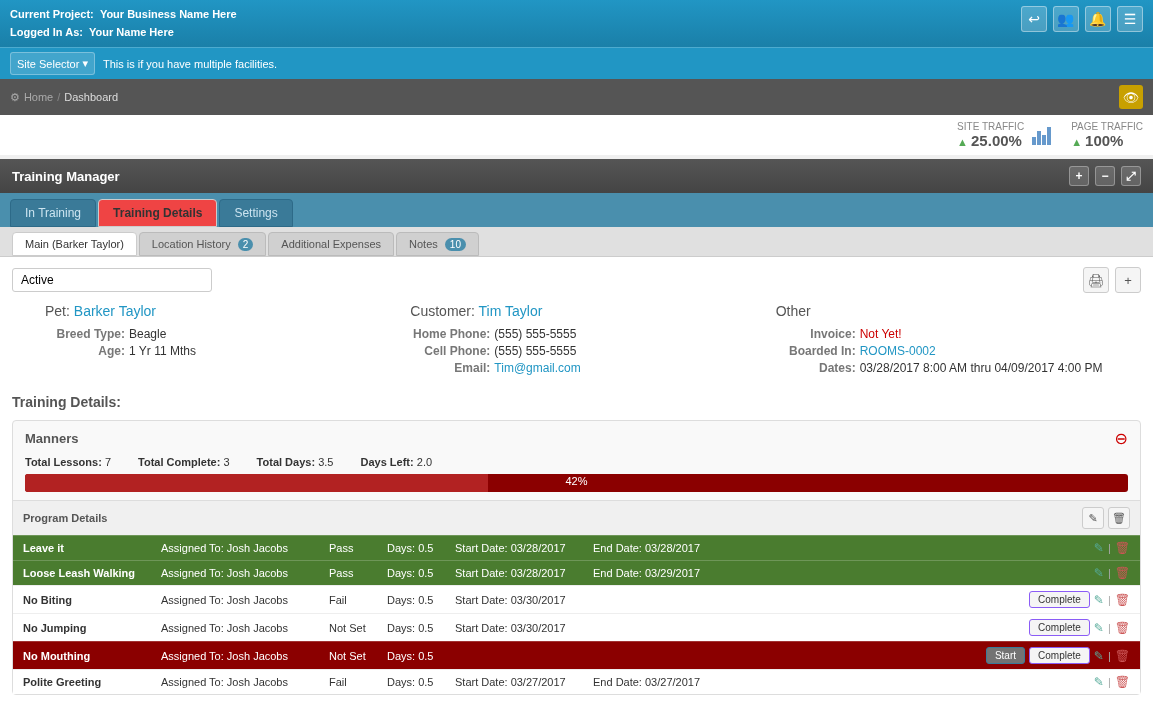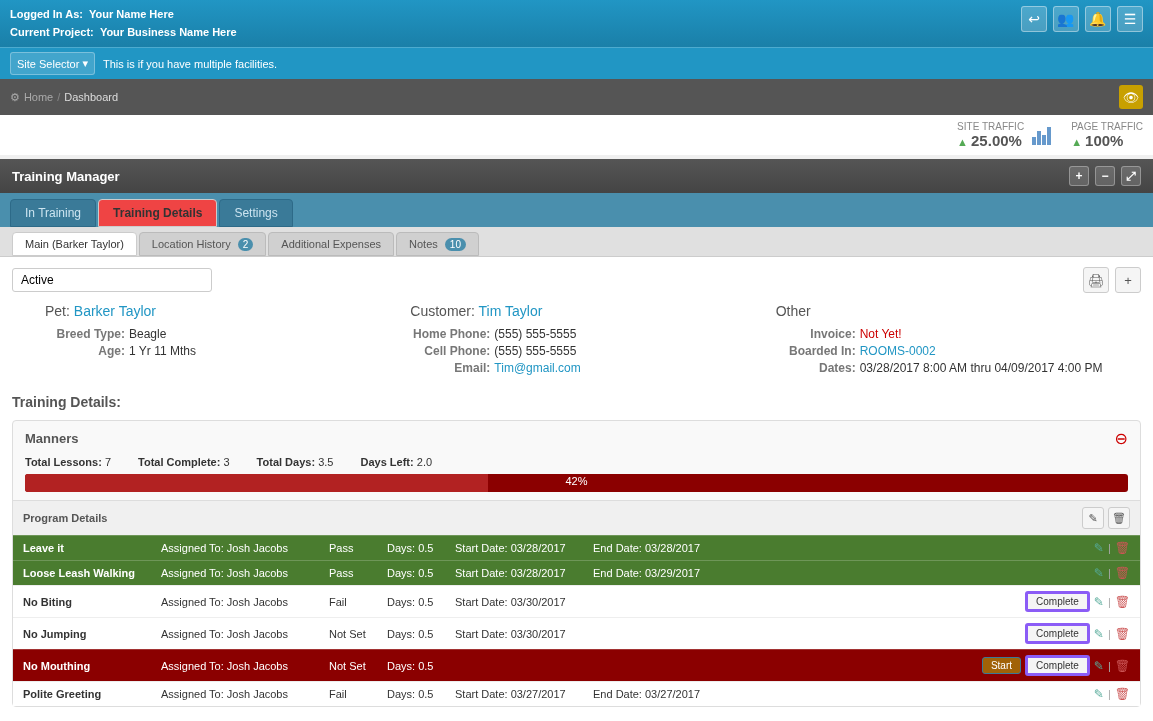--- a/index.html
+++ b/index.html
@@ -299,29 +299,29 @@
     .prog-name { width: 130px; font-weight: bold; }
     .prog-assigned { width: 160px; }
     .prog-status { width: 50px; }
     .prog-days { width: 60px; }
     .prog-start { width: 130px; }
     .prog-end { width: 140px; }
     .prog-actions { margin-left: auto; display: flex; align-items: center; gap: 4px; }
 
     .btn-complete {
       background: #f5f5f5;
-      border: 3px solid #8b5cf6;
+      border: 1px solid #8b5cf6;
       border-radius: 3px;
       padding: 2px 8px;
       font-size: 10px;
       cursor: pointer;
       color: #333;
     }
     .btn-start {
-      background: #a16207;
+      background: #737373;
       border: 1px solid #3a7a98;
       border-radius: 3px;
       padding: 2px 8px;
       font-size: 10px;
       cursor: pointer;
       color: #fff;
     }
     .action-icon { font-size: 12px; cursor: pointer; }
     .action-icon.edit { color: #5a9; }
     .action-icon.del { color: #c55; }
@@ -343,26 +343,26 @@
       display: flex; align-items: center; justify-content: center;
       cursor: pointer;
     }
   </style>
 </head>
 <body>
 
 <div class="top-header">
   <div class="top-header-left">
     <div>
+      <span>Current Project:</span>
+      &nbsp;<span>Your Business Name Here</span>
+    </div>
+    <div>
       <span>Logged In As:</span>
       &nbsp;<span>Your Name Here</span>
-    </div>
-    <div>
-      <span>Current Project:</span>
-      &nbsp;<span>Your Business Name Here</span>
     </div>
   </div>
   <div class="top-header-right">
     <div class="header-icon-btn">↩</div>
     <div class="header-icon-btn">👥</div>
     <div class="header-icon-btn">🔔</div>
     <div class="header-icon-btn">☰</div>
   </div>
 </div>
 

